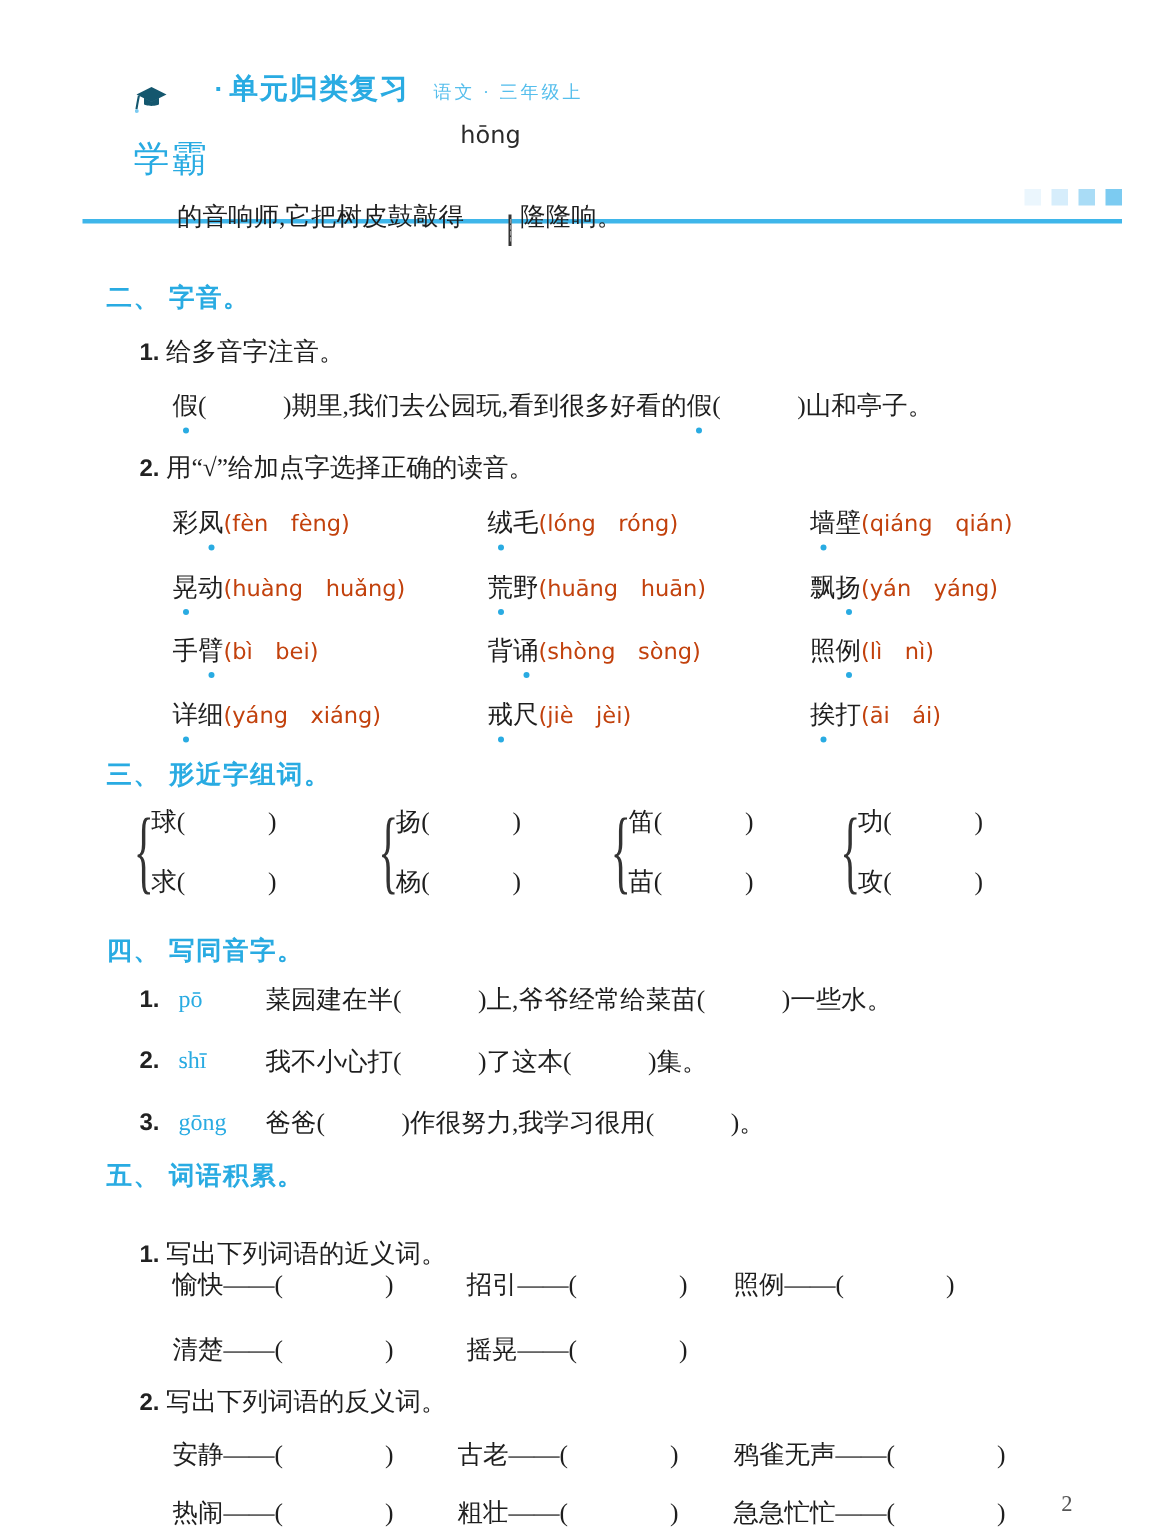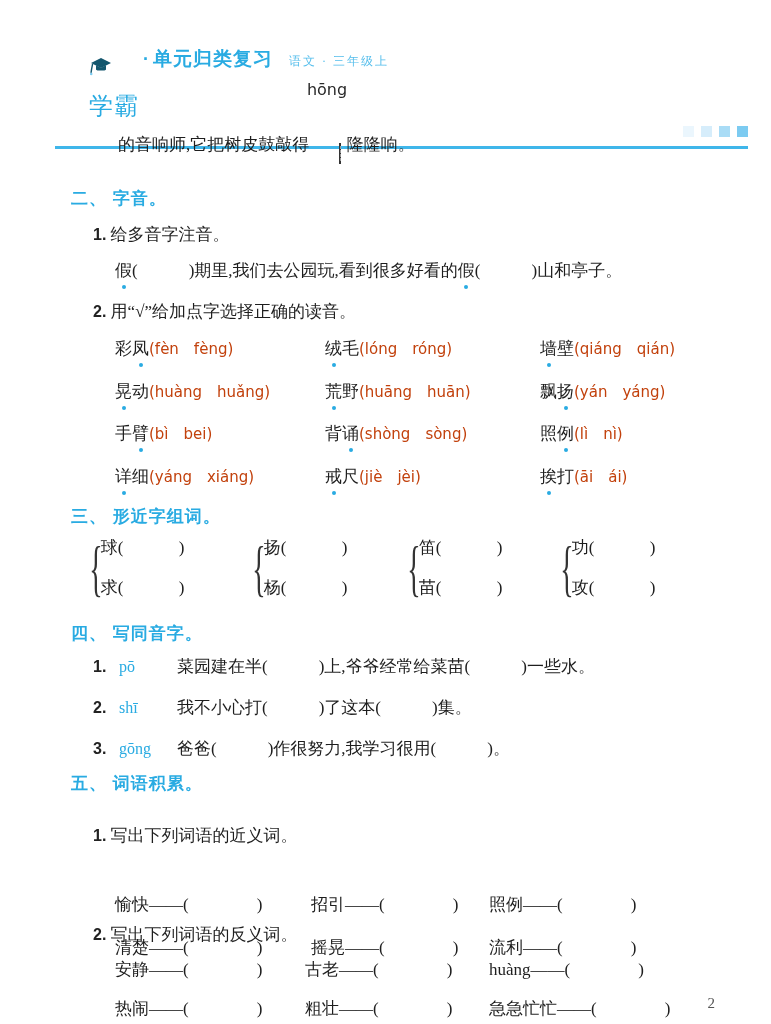--- a/index.html
+++ b/index.html
@@ -63,21 +63,21 @@
 
   
   .s4list{position:absolute;left:93px;top:655px;display:flex;flex-direction:column;gap:17px;}
   .s4line{display:flex;line-height:24px;white-space:pre;}
   .s4line .qnum{width:26px;}
   .hpy{width:58px;font-family:Liberation Serif, serif;
        font-size:16px;color:var(--accent);}
 
   
   .wgrid{position:absolute;left:115px;display:grid;}
-  .syn{top:845px;grid-template-columns:196px 178px 1fr;grid-template-rows:repeat(2,43px);margin-top:48px;}
+  .syn{top:845px;grid-template-columns:196px 178px 1fr;grid-template-rows:repeat(2,43px);}
   .ant{top:958px;grid-template-columns:190px 184px 1fr;grid-template-rows:repeat(2,39px);}
   .wgrid span{white-space:pre;line-height:24px;}
 
   .pagenum{position:absolute;right:56px;top:995px;font-size:15px;color:var(--page_num);}
 </style>
 </head>
 <body>
 
 <div class="page">
 
@@ -180,28 +180,27 @@
   <div class="sec-h" style="top:772px">五、 词语积累。</div>
 
   <div class="q-line" style="top:824px"><span class="qnum">1.</span> <span>写出下列词语的近义词。</span></div>
 
   <div class="wgrid syn">
     <span>愉快——(　　　　)</span>
     <span>招引——(　　　　)</span>
     <span>照例——(　　　　)</span>
     <span>清楚——(　　　　)</span>
     <span>摇晃——(　　　　)</span>
-    <span>流利——(　　　　)</span>
   </div>
 
   <div class="q-line" style="top:923px"><span class="qnum">2.</span> <span>写出下列词语的反义词。</span></div>
 
   <div class="wgrid ant">
     <span>安静——(　　　　)</span>
     <span>古老——(　　　　)</span>
-    <span>huàng——(　　　　)</span>
+    <span>鸦雀无声——(　　　　)</span>
     <span>热闹——(　　　　)</span>
     <span>粗壮——(　　　　)</span>
     <span>急急忙忙——(　　　　)</span>
   </div>
 
   <div class="pagenum">2</div>
 </div>
 
 </body></html>

